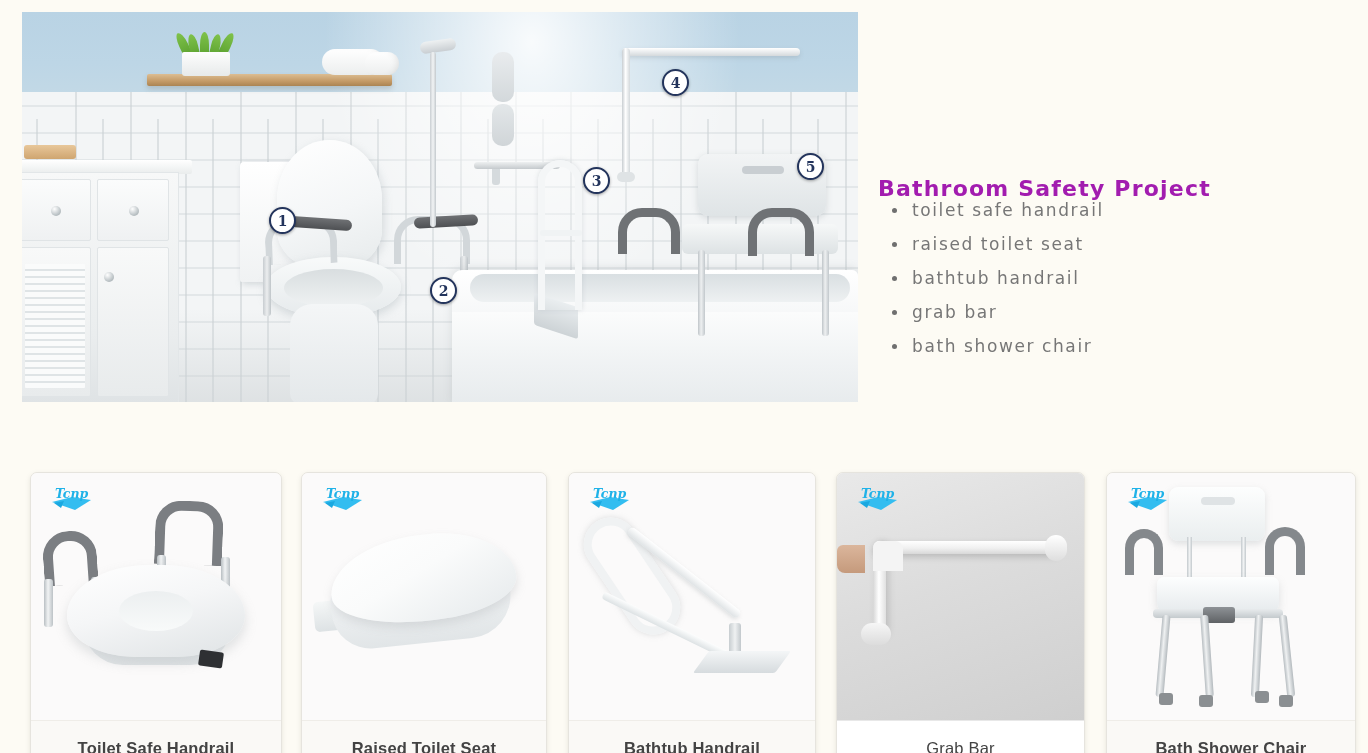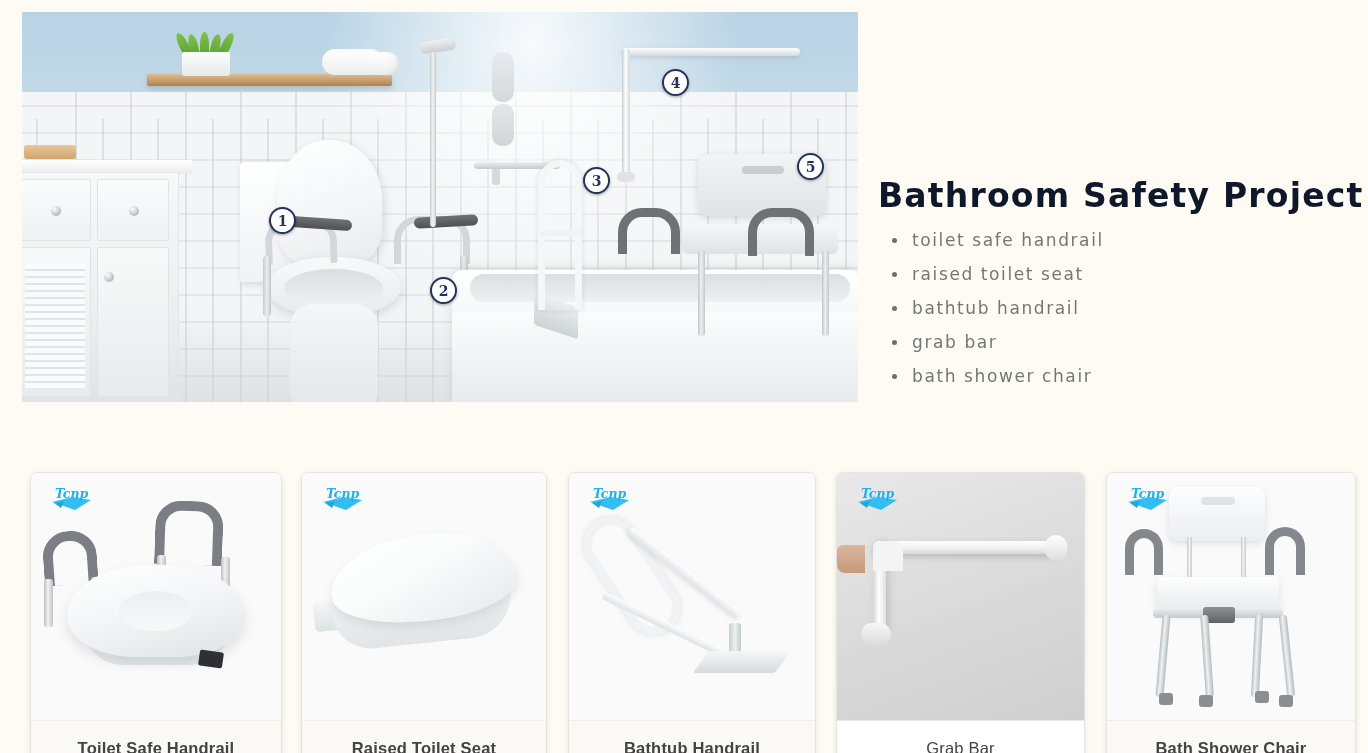--- a/index.html
+++ b/index.html
@@ -311,25 +311,25 @@
 
   
   .info {
     position: absolute;
     left: 878px;
     top: 176px;
     width: 470px;
   }
   .info-title {
     font-family: "DejaVu Sans", sans-serif;
-    font-size: 33px;
+    font-size: 22px;
     font-weight: 700;
-    color: #0f172a;
+    color: #a21caf;
     letter-spacing: 1.2px;
-    margin-bottom: 17px;
+    margin-bottom: 1px;
     white-space: nowrap;
   }
   .feature-list { list-style: none; padding-left: 34px; }
   .feature-item {
     position: relative;
     font-family: "DejaVu Sans", sans-serif;
     font-size: 17px;
     color: #767676;
     letter-spacing: 1.6px;
     line-height: 1;

